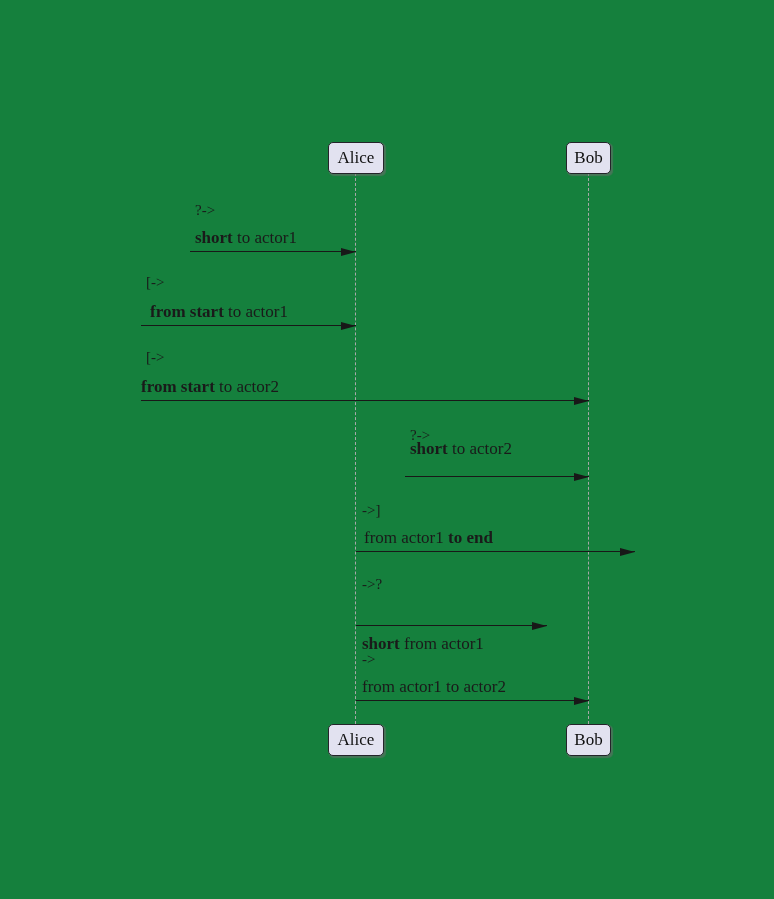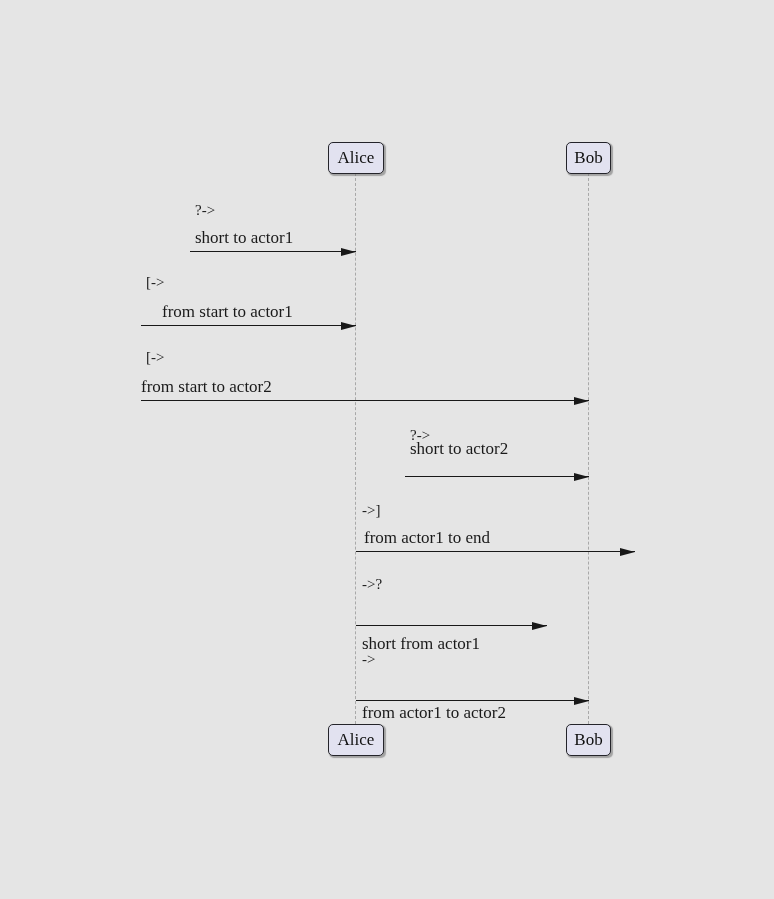--- a/index.html
+++ b/index.html
@@ -5,21 +5,21 @@
   * { margin: 0; padding: 0; box-sizing: border-box; }
   html, body { background: #ffffff; }
   body {
     width: 774px; height: 899px;
     font-family: "Liberation Serif", "DejaVu Serif", serif;
     color: #161616;
   }
   #diagram {
     position: relative;
     width: 774px; height: 899px;
-    background: #e5e5e5;
+    background: #15803d;
     overflow: hidden;
   }
   .actor {
     position: absolute;
     height: 32px;
     background: #E2E2F0;
     border: 1.5px solid #24242a;
     border-radius: 5px;
     box-shadow: 1.5px 1.5px 1px rgba(110,110,110,0.55);
     display: flex; align-items: center; justify-content: center;
@@ -38,21 +38,21 @@
     white-space: pre;
     color: #1a1a1a;
   }
   .msg-label {
     position: absolute;
     font-size: 17px;
     line-height: 19px;
     white-space: pre;
     color: #1a1a1a;
   }
-  .seg-bold { font-weight: normal; }
+  .seg-bold { font-weight: bold; }
   .arrow {
     position: absolute;
     height: 0;
     border-top: 1.6px solid #181818;
   }
   .arrowhead {
     position: absolute;
     right: 0; top: -4px;
     width: 0; height: 0;
     border-left: 15px solid #181818;
@@ -82,21 +82,21 @@
     <span>Bob</span>
   </div>
 
   <div class="msg-prefix" style="left:195px; top:202px;">?-&gt;</div>
   <div class="msg-label" style="left:195px; top:228px;"><span class="seg-bold">short</span><span> to actor1</span></div>
   <div class="arrow" style="left:190px; top:251px; width:166px;">
     <i class="arrowhead"></i>
   </div>
 
   <div class="msg-prefix" style="left:146px; top:274px;">[-&gt;</div>
-  <div class="msg-label" style="left:162px; top:302px;"><span class="seg-bold">from start</span><span> to actor1</span></div>
+  <div class="msg-label" style="left:150px; top:302px;"><span class="seg-bold">from start</span><span> to actor1</span></div>
   <div class="arrow" style="left:141px; top:325px; width:215px;">
     <i class="arrowhead"></i>
   </div>
 
   <div class="msg-prefix" style="left:146px; top:349px;">[-&gt;</div>
   <div class="msg-label" style="left:141px; top:377px;"><span class="seg-bold">from start</span><span> to actor2</span></div>
   <div class="arrow" style="left:141px; top:400px; width:448px;">
     <i class="arrowhead"></i>
   </div>
 
@@ -112,18 +112,18 @@
     <i class="arrowhead"></i>
   </div>
 
   <div class="msg-prefix" style="left:362px; top:576px;">-&gt;?</div>
   <div class="msg-label" style="left:362px; top:634px;"><span class="seg-bold">short</span><span> from actor1</span></div>
   <div class="arrow" style="left:356px; top:625px; width:191px;">
     <i class="arrowhead"></i>
   </div>
 
   <div class="msg-prefix" style="left:362px; top:651px;">-&gt;</div>
-  <div class="msg-label" style="left:362px; top:703px;"><span>from actor1 to actor2</span><span></span></div>
+  <div class="msg-label" style="left:362px; top:677px;"><span>from actor1 to actor2</span><span></span></div>
   <div class="arrow" style="left:356px; top:700px; width:233px;">
     <i class="arrowhead"></i>
   </div>
 
 </div>
 
 </body></html>

